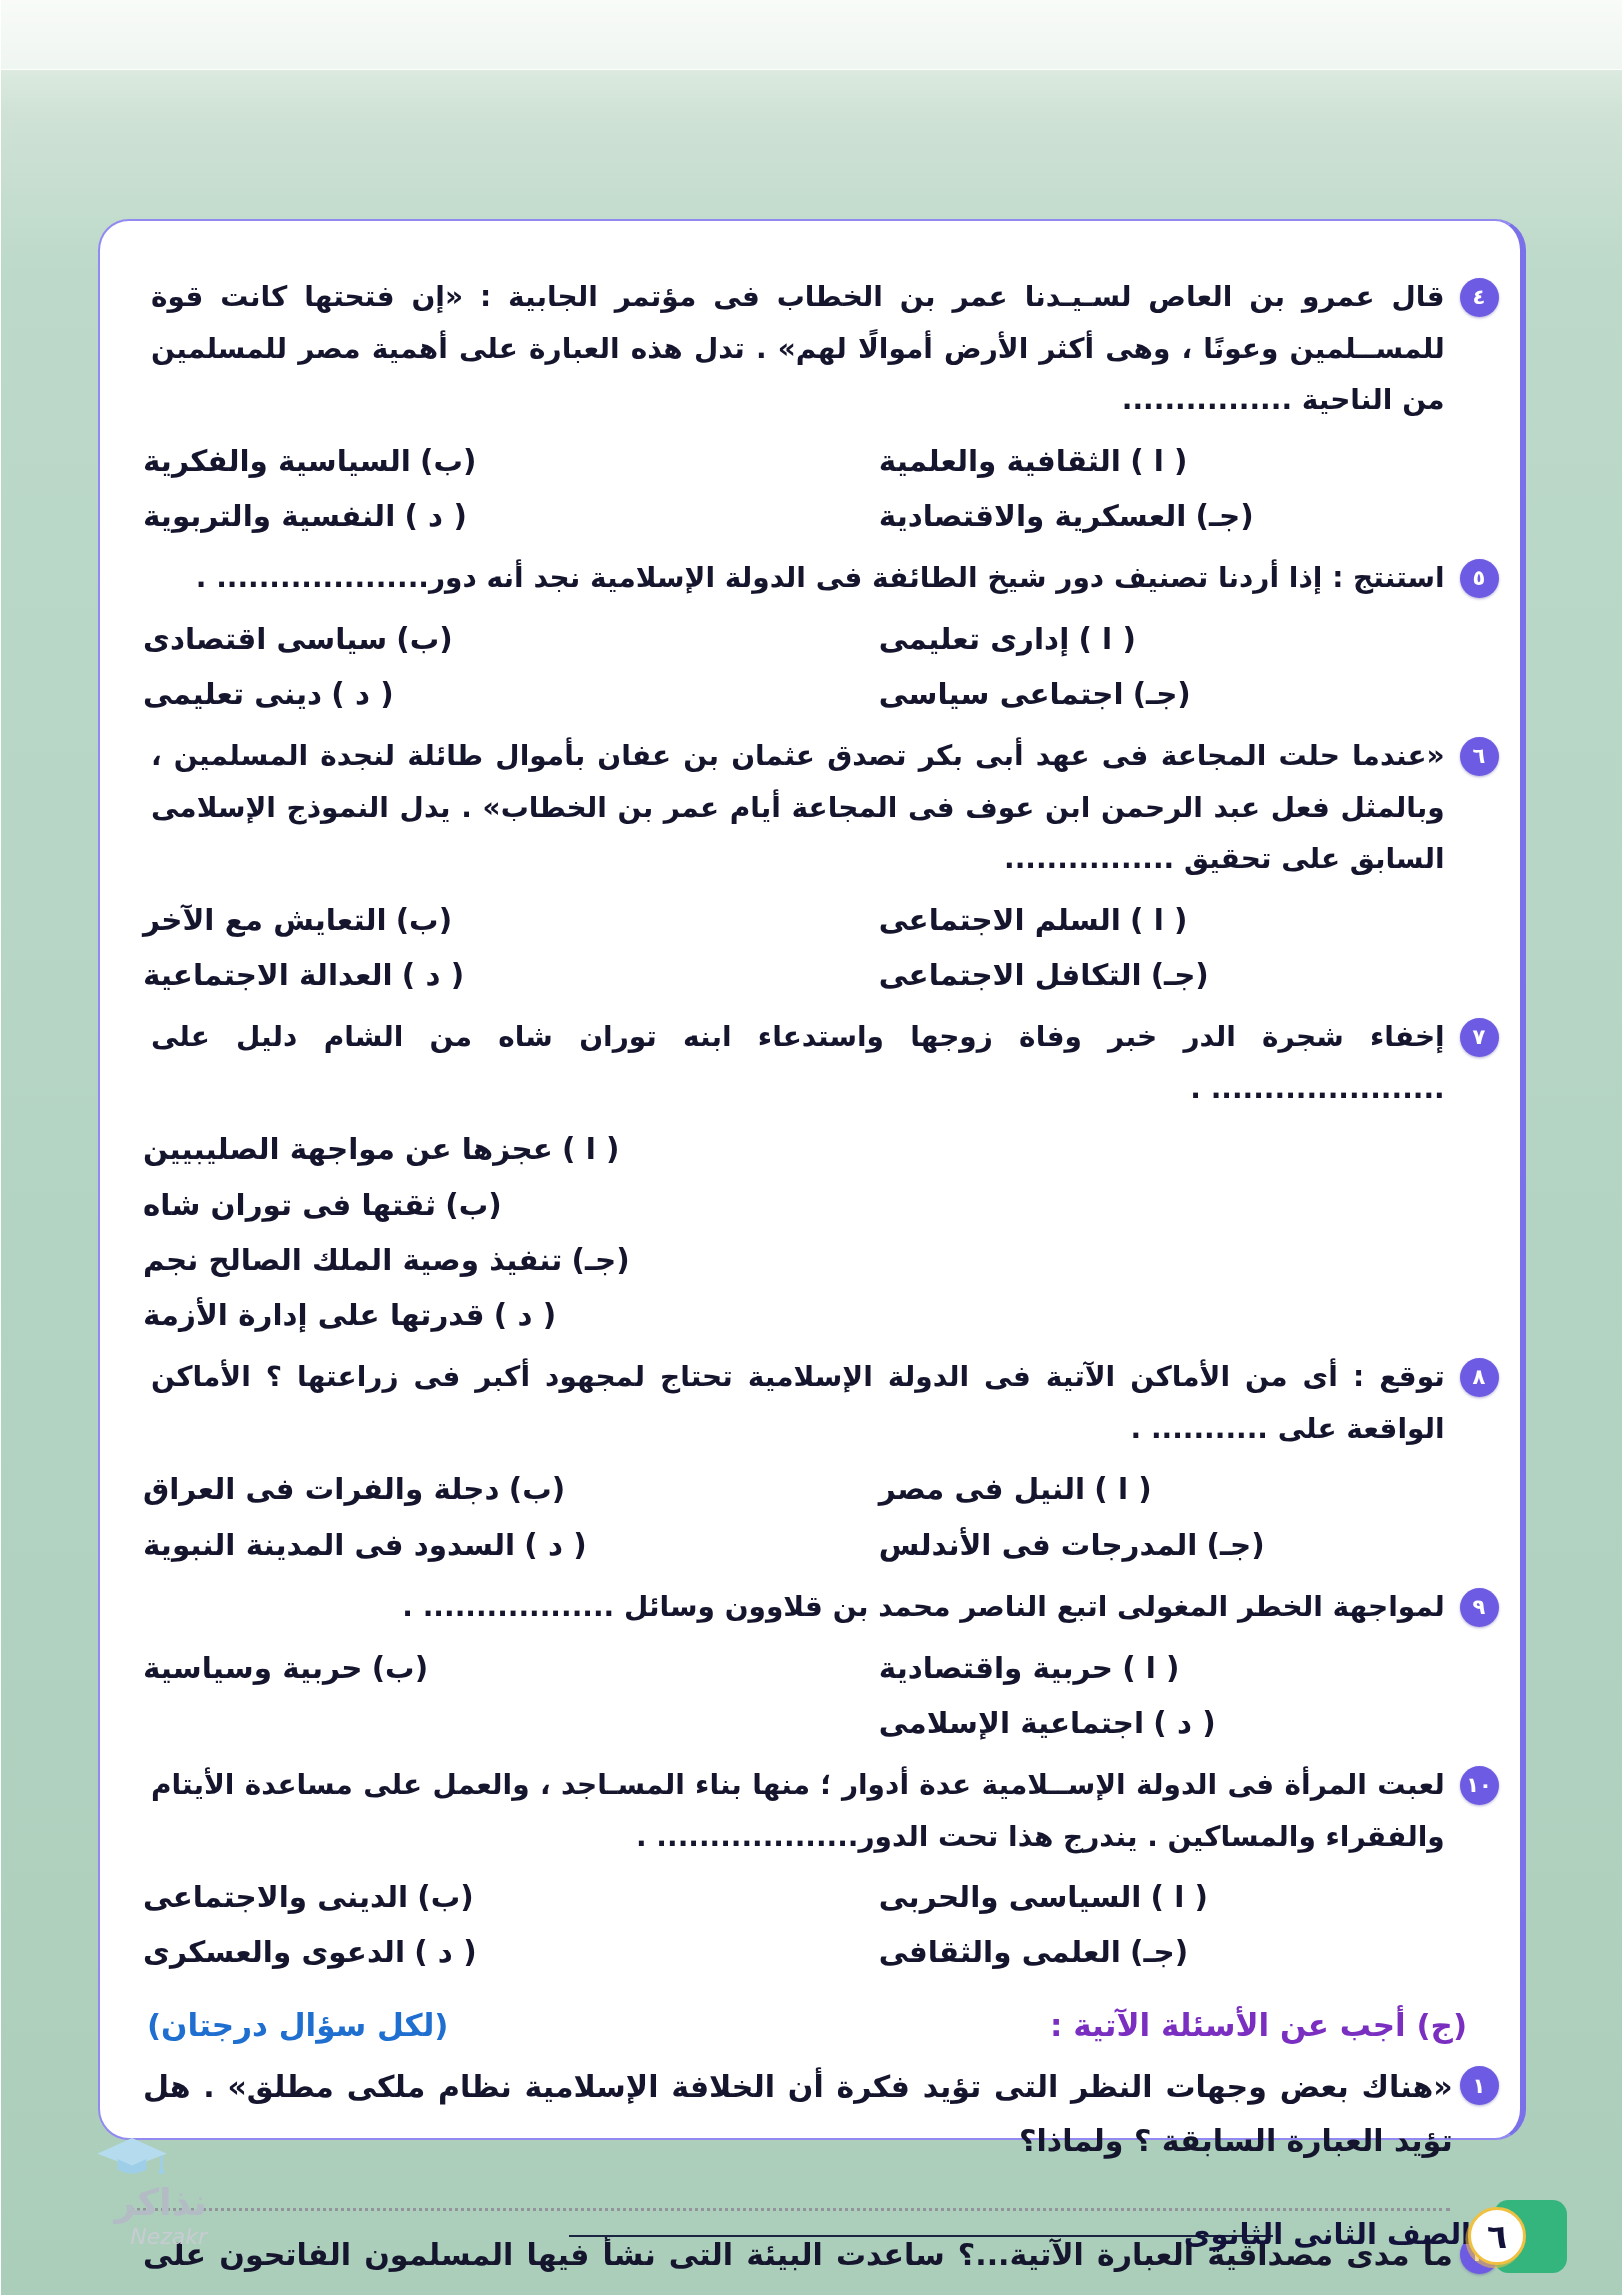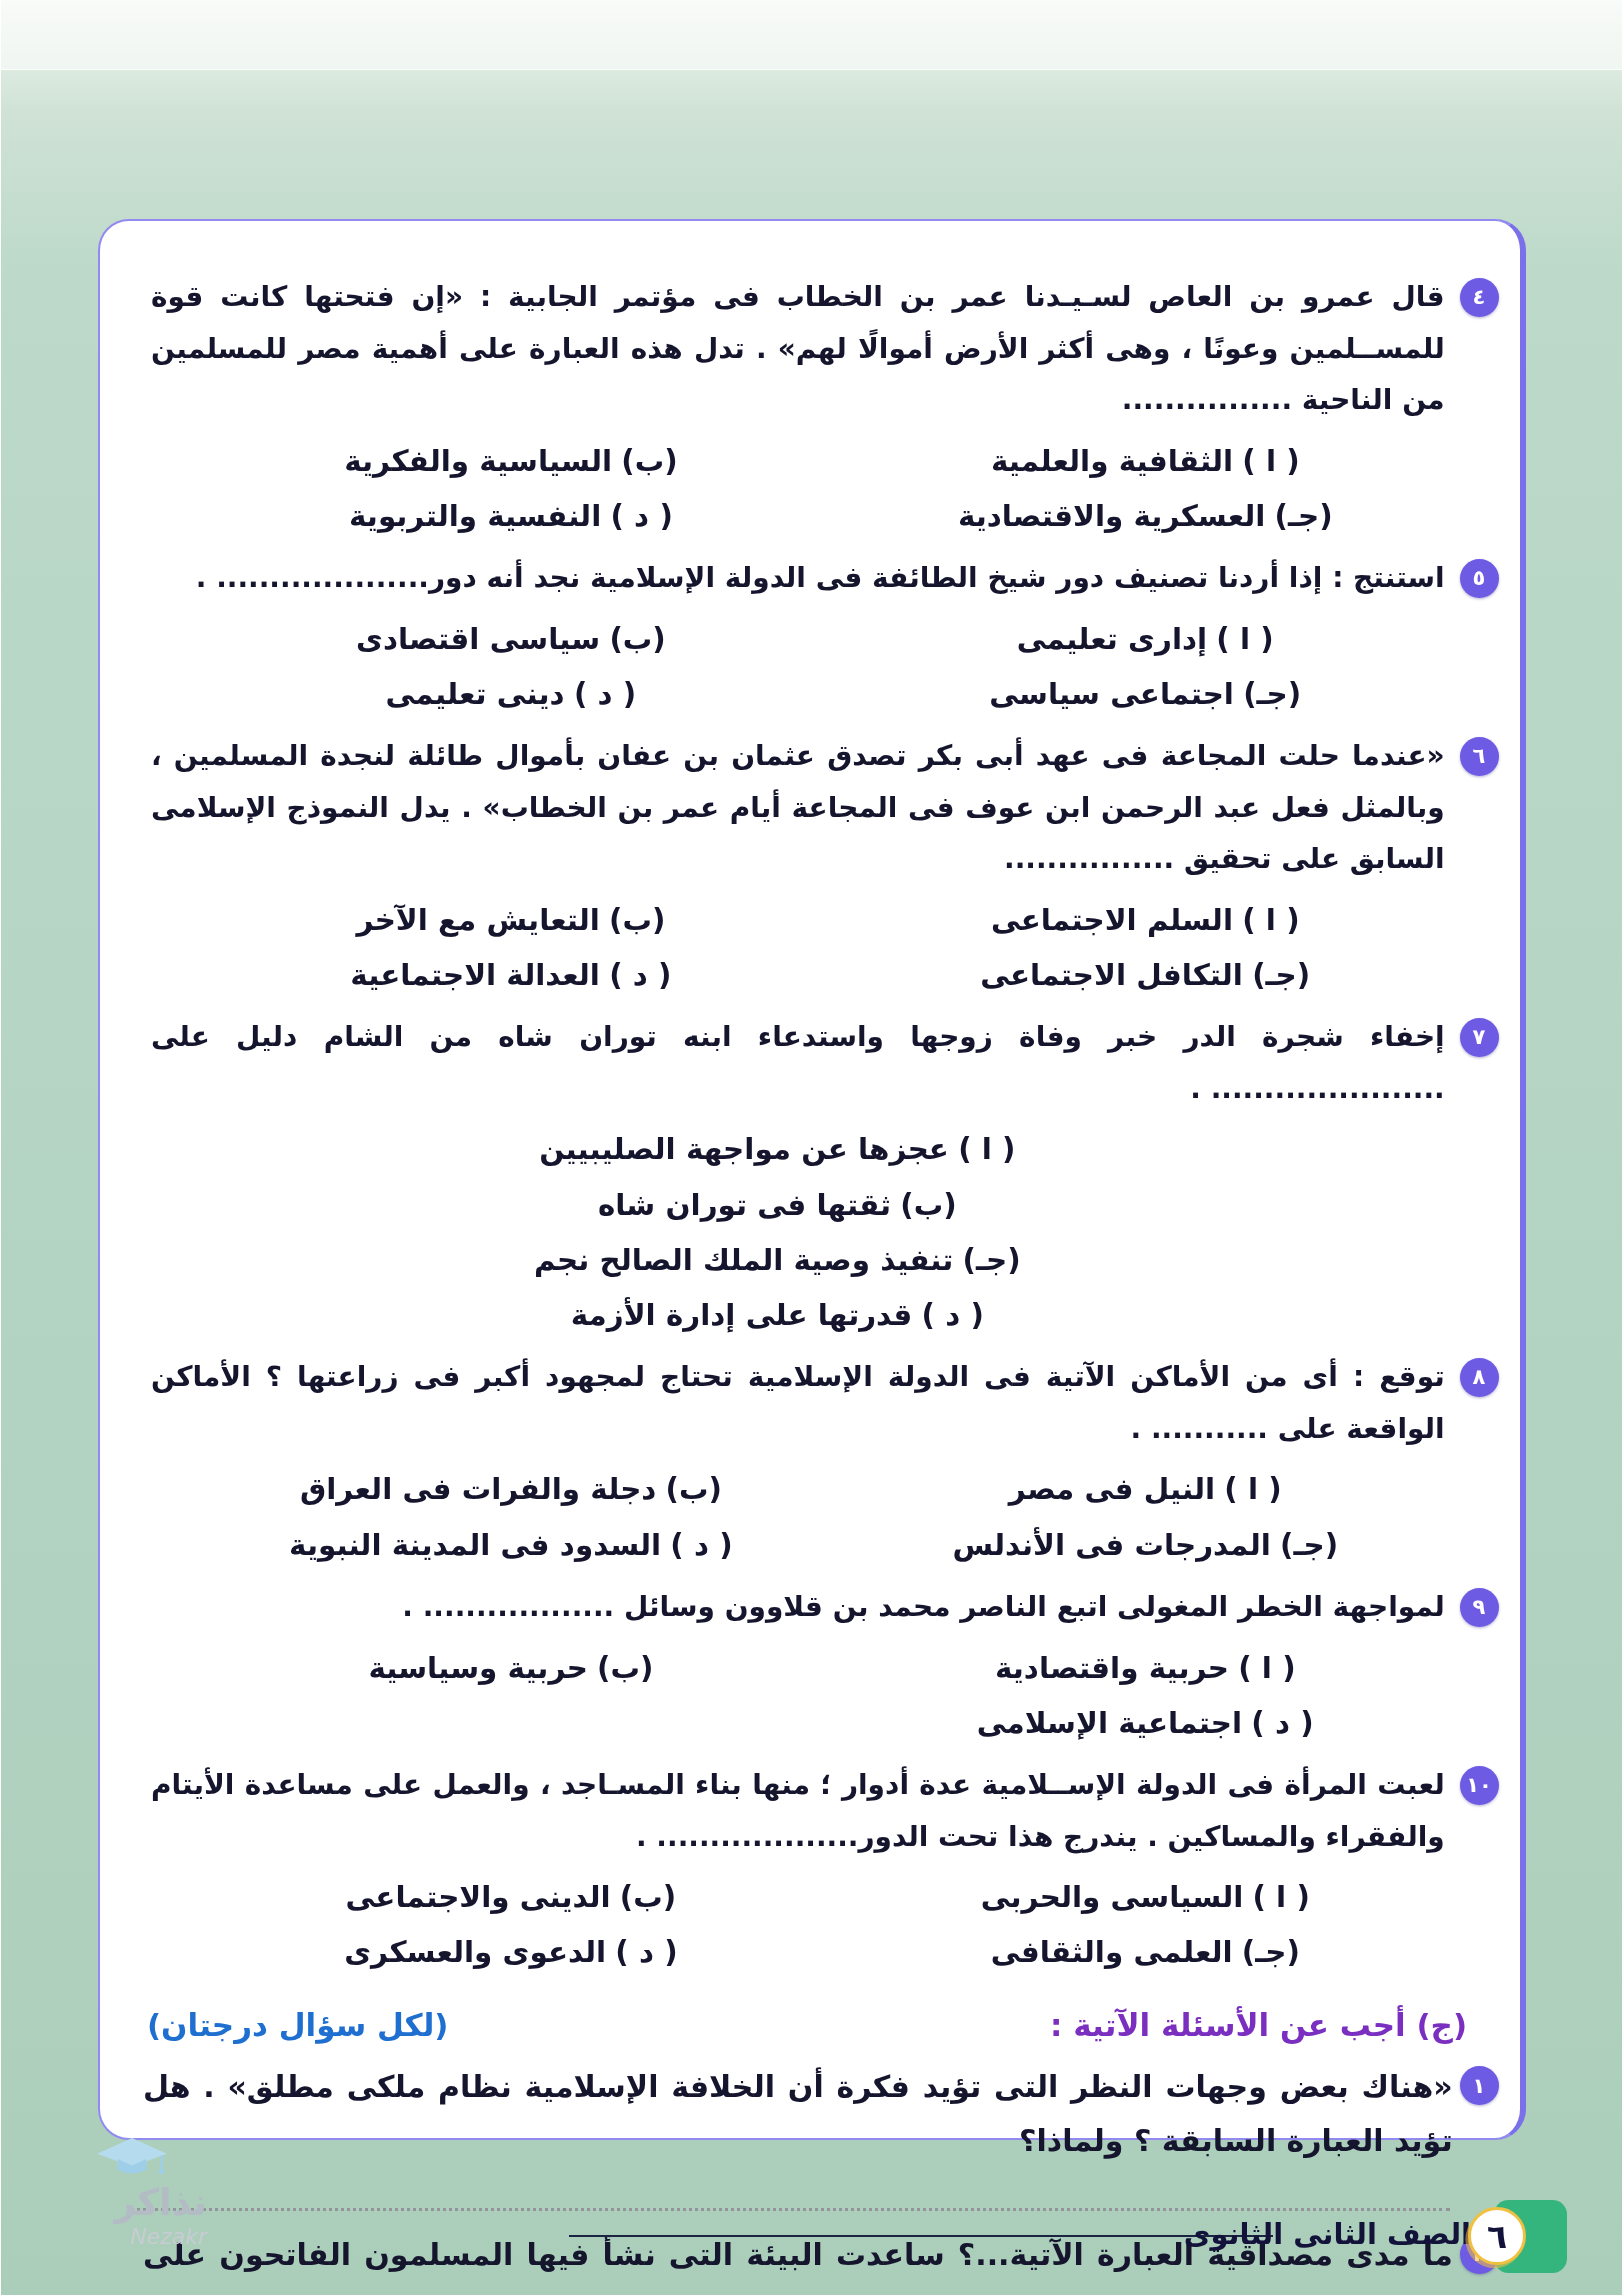--- a/index.html
+++ b/index.html
@@ -28,21 +28,21 @@
   .qtext{
     margin:8px;font-size:28px;font-weight:700;color:#15152e;line-height:1.84;
     text-align:justify;
   }
   .opts{
     display:grid;grid-template-columns:42% 58%;
     padding-right:41px;
     font-size:29.4px;font-weight:700;color:#15152e;line-height:1.88;
   }
   .opts.one-col{grid-template-columns:100%;}
-  .opt{text-align:center;white-space:nowrap;}
+  .opt{text-align:left;white-space:nowrap;}
   .olabel{display:inline-block;margin-left:9.2px;}
   .section-head{
     display:flex;justify-content:space-between;align-items:baseline;
     margin:26px 3.9px 11.8px 3.9px;font-size:31px;font-weight:700;
   }
   .section-title{color:#7a2fc0;}
   .section-note{color:#1f6fd0;direction:rtl;}
   .essay{position:relative;padding-right:18.3px;margin-top:17px;}
   .essay-text{margin:0;font-size:30px;font-weight:700;color:#15152e;line-height:1.8;text-align:justify;}
   .answer-line{height:27.5px;border-bottom:3.3px dotted #93939b;margin:13px 2.6px 2.6px -13px;}

